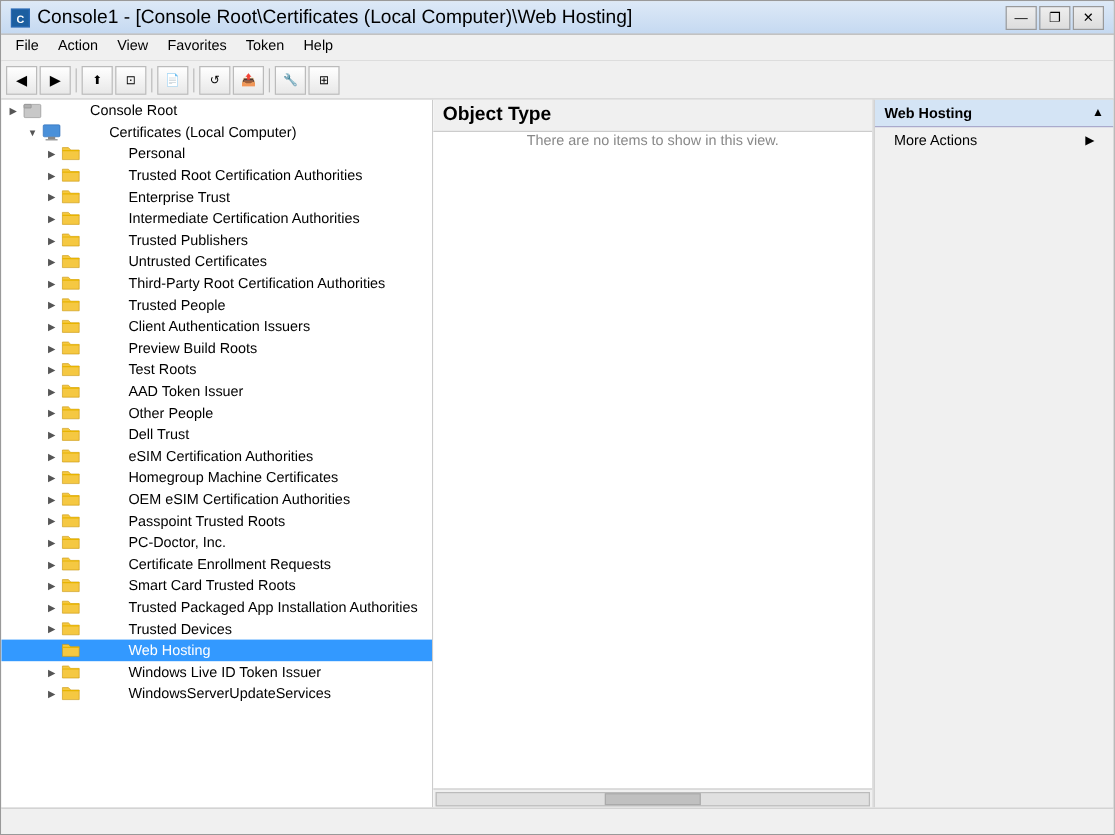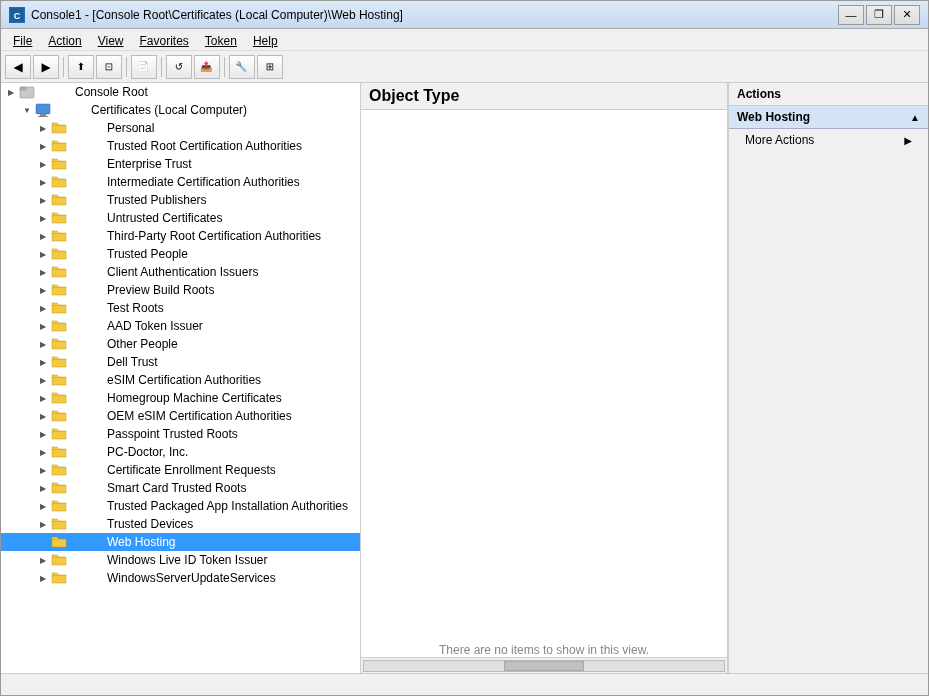--- a/index.html
+++ b/index.html
@@ -38,21 +38,21 @@
       background: #2a6ab5;
       display: inline-flex;
       align-items: center;
       justify-content: center;
       font-size: 10px;
       color: white;
       font-weight: bold;
     }
     .title-bar-text {
       flex: 1;
-      font-size: 12px;
+      font-size: 16px;
       color: #000;
     }
     .title-bar-buttons {
       display: flex;
       gap: 2px;
     }
     .title-btn {
       width: 26px;
       height: 20px;
       background: linear-gradient(to bottom, #eee, #ddd);
@@ -62,25 +62,24 @@
       align-items: center;
       justify-content: center;
       font-size: 11px;
     }
 
     
     .menu-bar {
       height: 22px;
       background: #f0f0f0;
       display: flex;
-      align-items: flex-end;
+      align-items: flex-start;
       padding: 0 4px;
       border-bottom: 1px solid #ddd;
       flex-shrink: 0;
-      text-decoration: underline;
     }
     .menu-item {
       padding: 2px 8px;
       cursor: pointer;
       font-size: 12px;
     }
 
     
     .toolbar {
       height: 32px;
@@ -140,21 +139,21 @@
       background: #f0f0f0;
       border-bottom: 1px solid #ccc;
       padding: 4px 8px;
       font-weight: bold;
       font-size: 16px;
       flex-shrink: 0;
     }
     .center-content {
       flex: 1;
       display: flex;
-      align-items: flex-end;
+      align-items: flex-start;
       justify-content: center;
       color: #888;
       font-size: 12px;
       overflow: hidden;
     }
 
     
     .actions-panel {
       width: 200px;
       flex-shrink: 0;
@@ -611,21 +610,20 @@
         <span style="color:#888;">There are no items to show in this view.</span>
       </div>
       <div class="center-bottom">
         <div class="scrollbar-track">
           <div class="scrollbar-thumb"></div>
         </div>
       </div>
     </div>
 
     <div class="actions-panel">
-      <div class="actions-header">Actions</div>
       <div class="action-group">
         <span>Web Hosting</span>
         <span style="font-size:10px;">▲</span>
       </div>
       <div class="action-item">
         <span>More Actions</span>
         <span style="font-size:10px;">▶</span>
       </div>
     </div>
 

